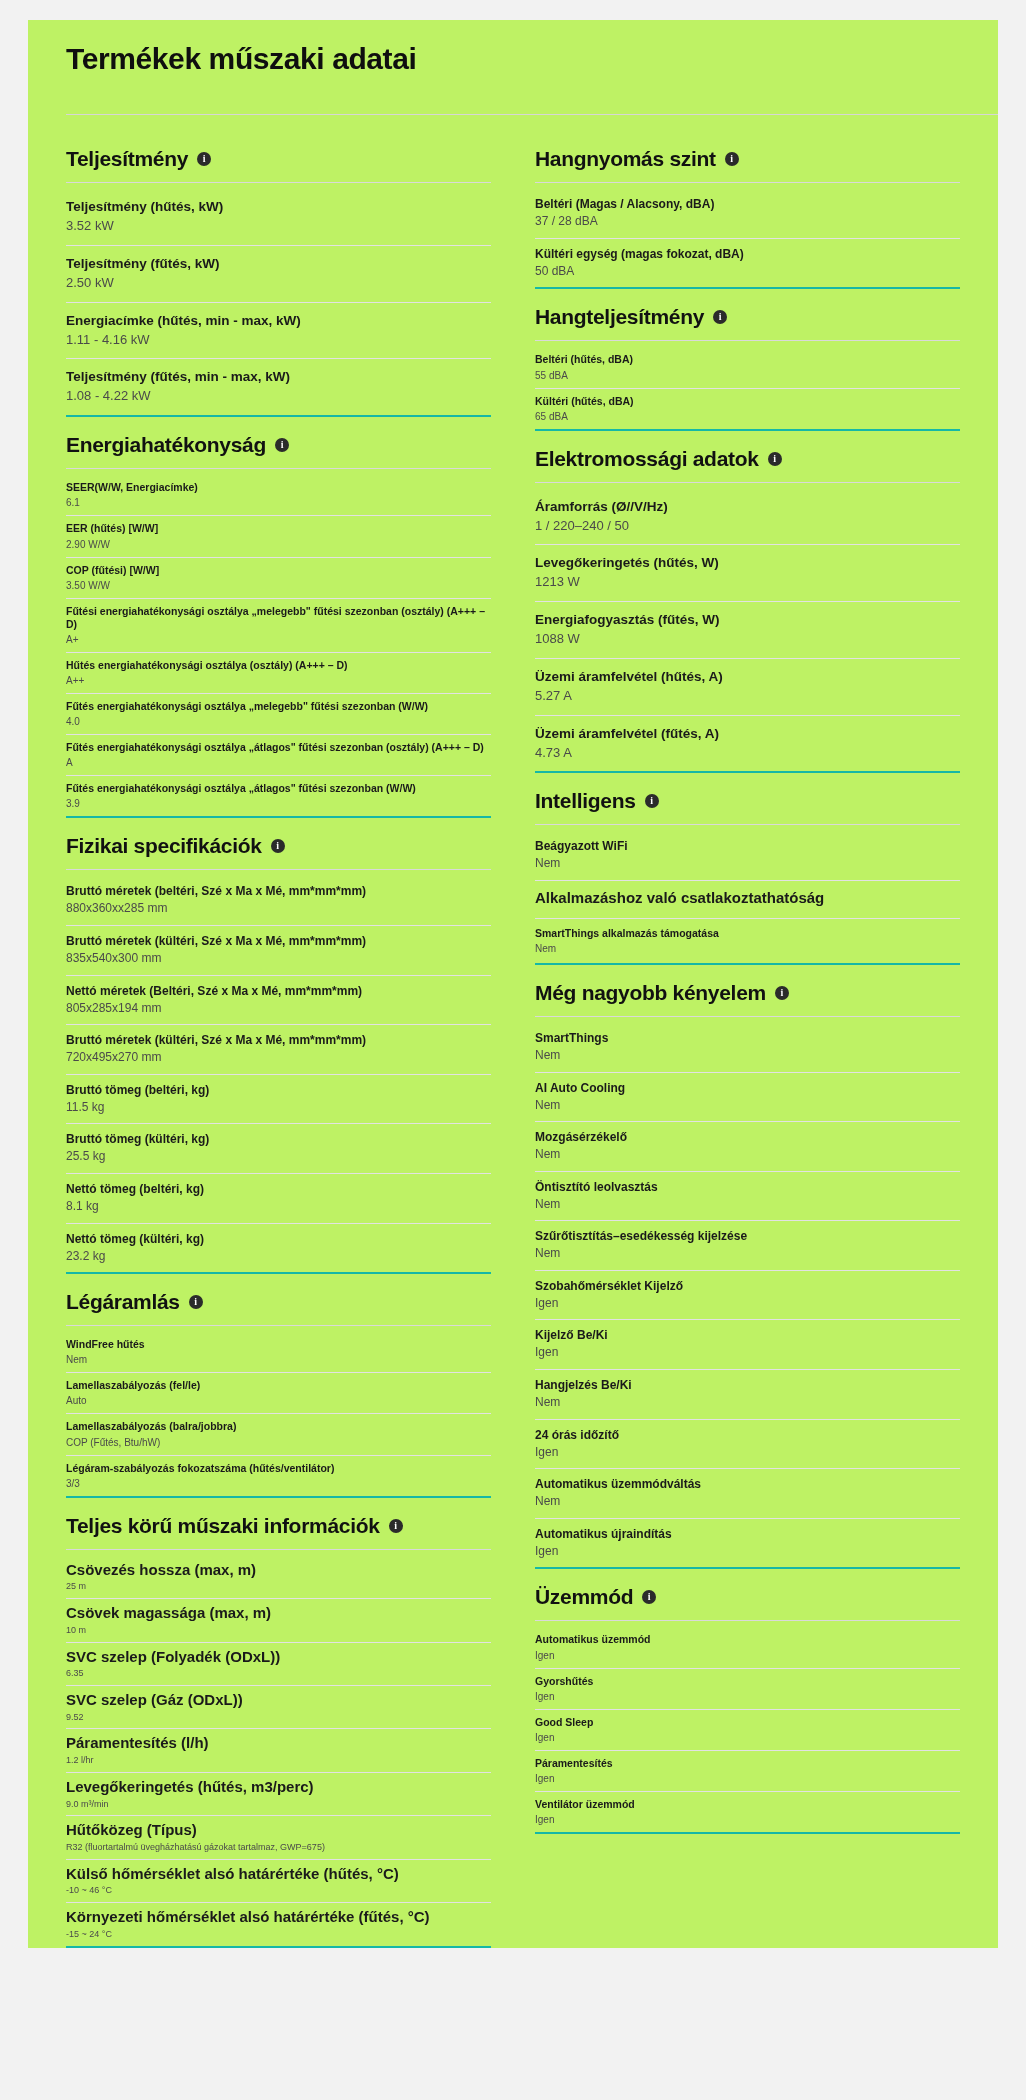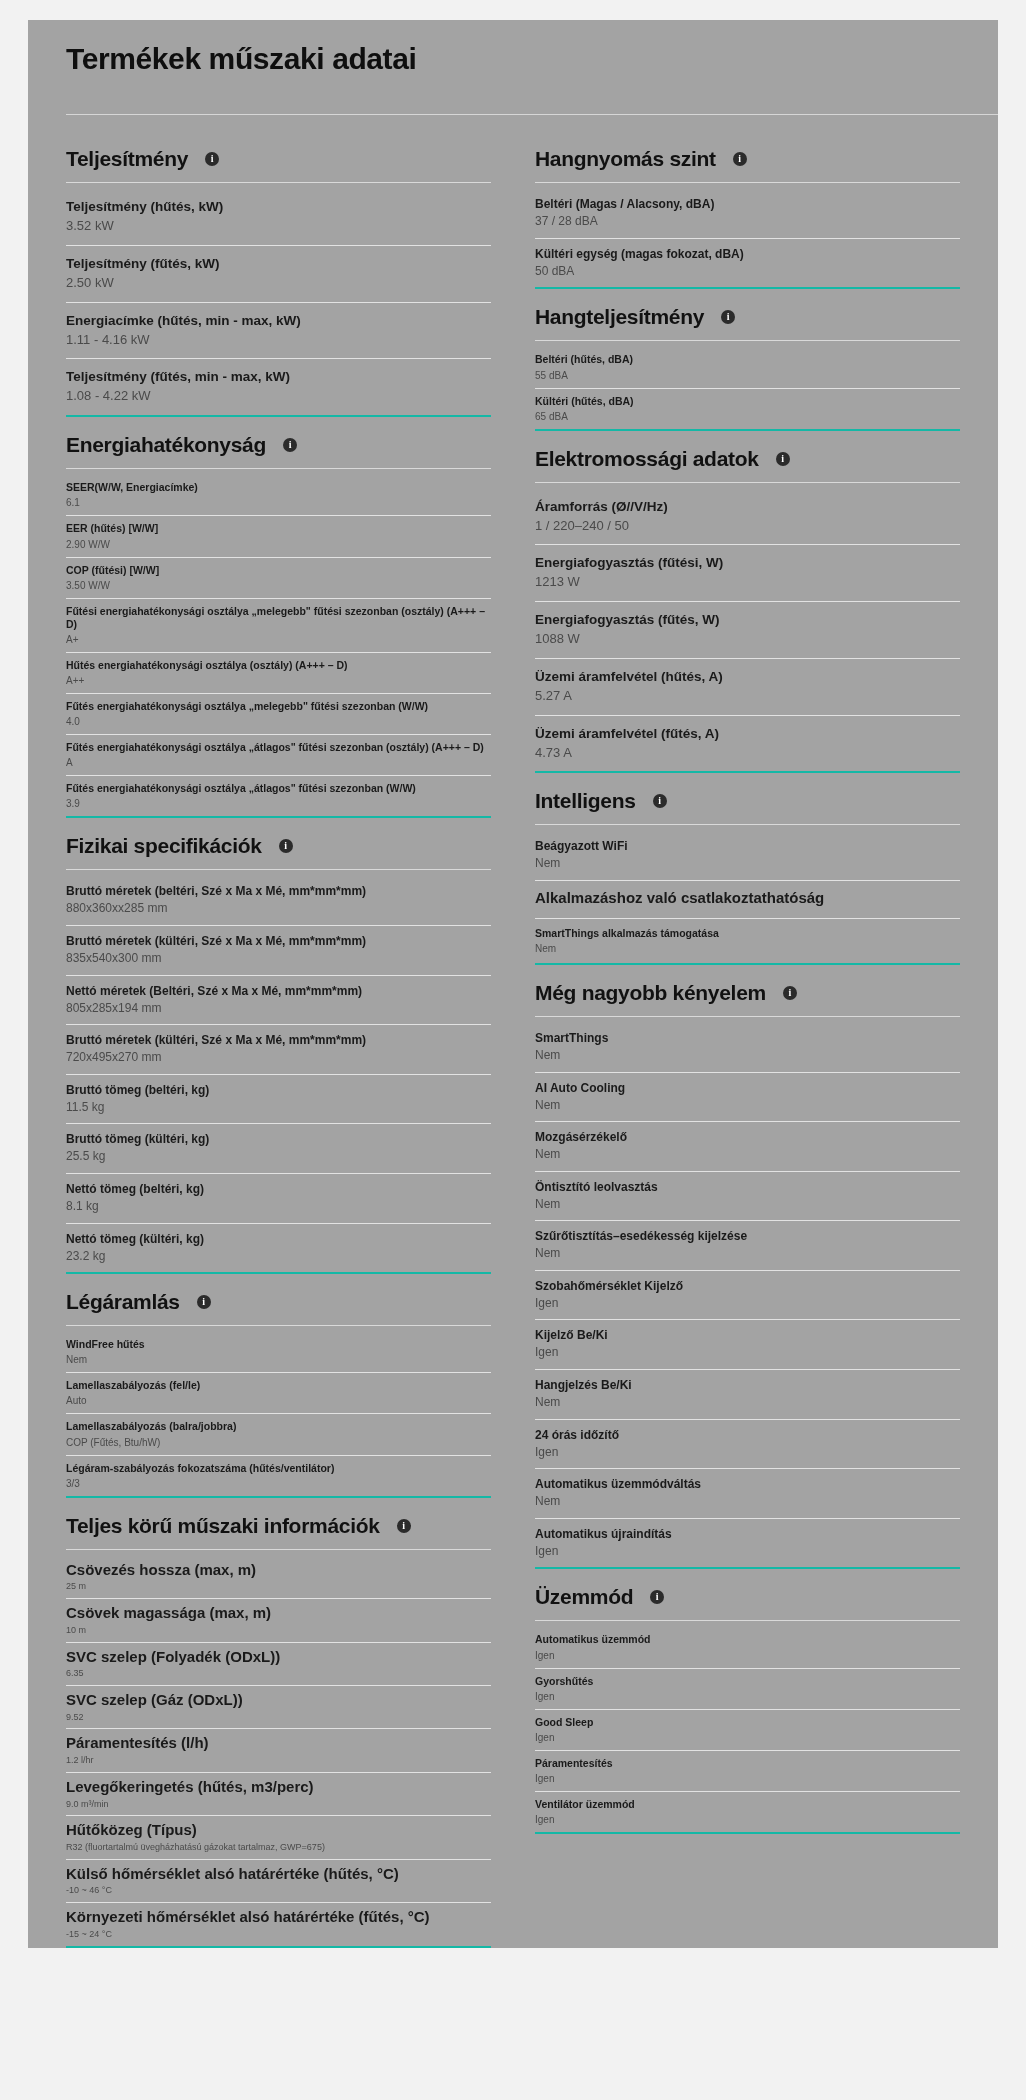--- a/index.html
+++ b/index.html
@@ -11,21 +11,21 @@
   }
   .page {
     width: 1026px;
     min-height: 2100px;
     background: #f2f2f2;
     padding: 0;
     position: relative;
   }
   .sheet {
     margin: 12px 28px 0 28px;
-    background: #a3a3a3;
+    background: #bef264;
   }
   .page-title {
     font-size: 30px;
     font-weight: 700;
     letter-spacing: -0.4px;
     padding: 22px 0 18px 38px;
     color: #0f0f0f;
   }
   .title-rule {
     border: 0;
@@ -39,21 +39,21 @@
   }
   .col {
     width: 50%;
     padding: 0 22px 0 38px;
   }
   .col.right { padding: 0 38px 0 22px; }
 
   .sec-head {
     display: flex;
     align-items: center;
-    gap: 17px;
+    gap: 9px;
     margin: 16px 0 0 0;
   }
   .sec-head .sec-title {
     font-size: 21px;
     font-weight: 700;
     letter-spacing: -0.3px;
     color: #111;
   }
   .sec-rule {
     border: 0;
@@ -337,21 +337,21 @@
               <span class="sec-title big-title">Elektromossági adatok</span>
               <span class="info-icon">i</span>
             </div>
             <hr class="sec-rule">
             <div class="rows">
               <div class="row">
                 <div class="lbl">Áramforrás (Ø//V/Hz)</div>
                 <div class="val">1 / 220–240 / 50</div>
               </div>
               <div class="row">
-                <div class="lbl">Energiafogyasztás (fűtési, W)</div>
+                <div class="lbl">Levegőkeringetés (hűtés, W)</div>
                 <div class="val">1213 W</div>
               </div>
               <div class="row">
                 <div class="lbl">Energiafogyasztás (fűtés, W)</div>
                 <div class="val">1088 W</div>
               </div>
               <div class="row">
                 <div class="lbl">Üzemi áramfelvétel (hűtés, A)</div>
                 <div class="val">5.27 A</div>
               </div>

